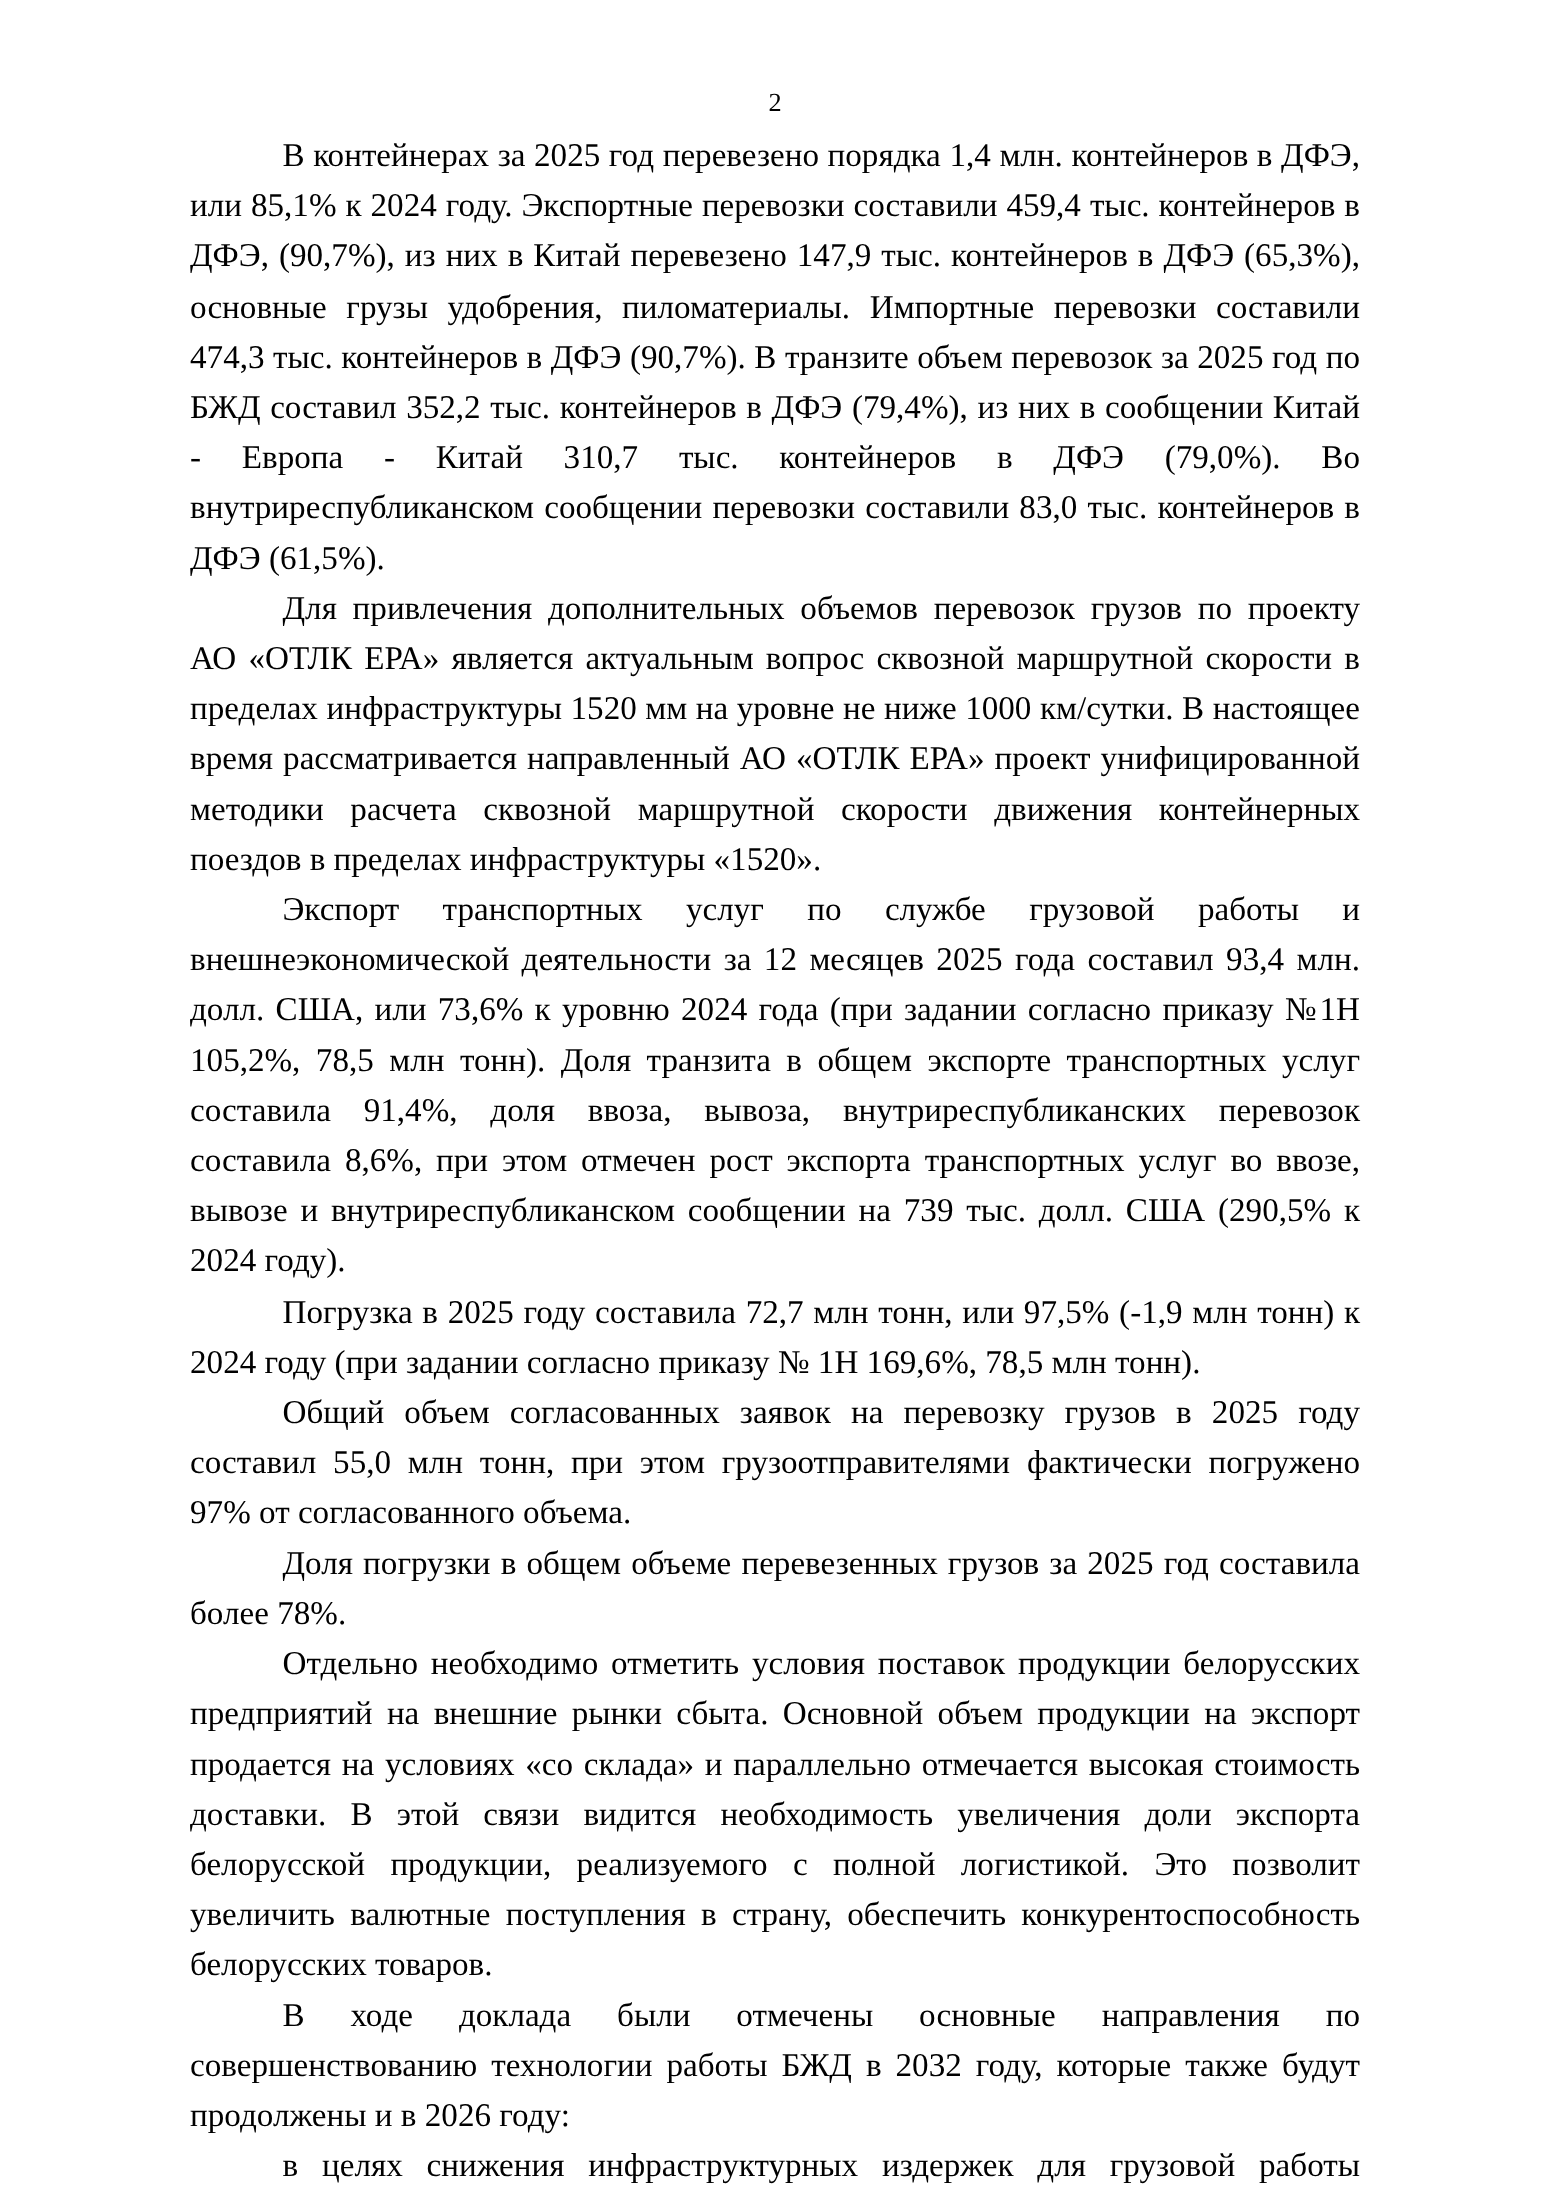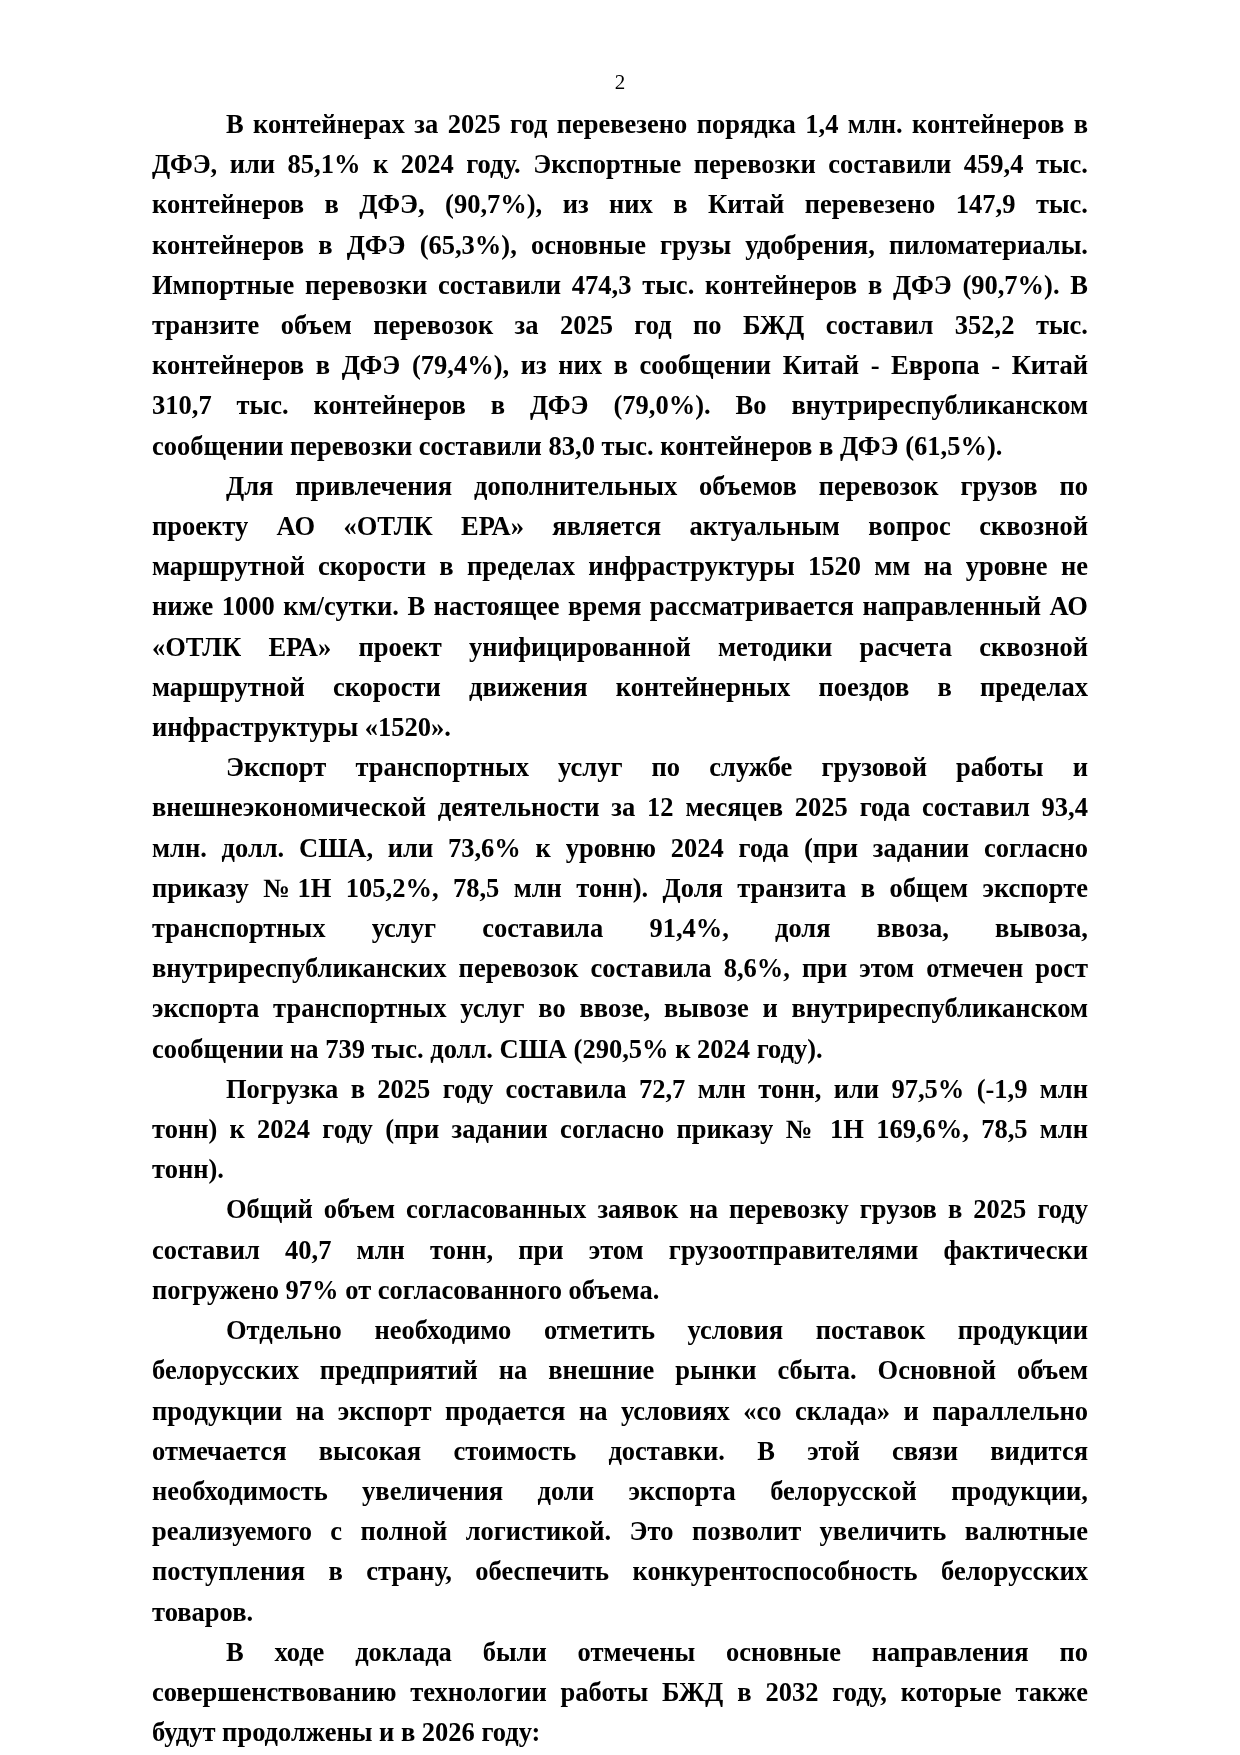--- a/index.html
+++ b/index.html
@@ -42,35 +42,35 @@
     text-justify: inter-word;
     hyphens: none;
     -webkit-hyphens: none;
   }
   .body-text p {
     margin: 0;
     padding: 0;
     text-indent: 74px;
     text-align: justify;
     text-align-last: left;
-    font-weight: bold;
   }
   
 </style>
 </head>
 <body>
 
 <div class="page">
 
   <div class="page-number">2</div>
 
   <div class="body-text">
     <p>В контейнерах за 2025 год перевезено порядка 1,4 млн. контейнеров в ДФЭ, или 85,1% к 2024 году. Экспортные перевозки составили 459,4 тыс. контейнеров в ДФЭ, (90,7%), из них в Китай перевезено 147,9 тыс. контейнеров в ДФЭ (65,3%), основные грузы удобрения, пиломатериалы. Импортные перевозки составили 474,3 тыс. контейнеров в ДФЭ (90,7%). В транзите объем перевозок за 2025 год по БЖД составил 352,2 тыс. контейнеров в ДФЭ (79,4%), из них в сообщении Китай - Европа - Китай 310,7 тыс. контейнеров в ДФЭ (79,0%). Во внутриреспубликанском сообщении перевозки составили 83,0 тыс. контейнеров в ДФЭ (61,5%).</p>
     <p>Для привлечения дополнительных объемов перевозок грузов по проекту АО «ОТЛК ЕРА» является актуальным вопрос сквозной маршрутной скорости в пределах инфраструктуры 1520 мм на уровне не ниже 1000 км/сутки. В настоящее время рассматривается направленный АО «ОТЛК ЕРА» проект унифицированной методики расчета сквозной маршрутной скорости движения контейнерных поездов в пределах инфраструктуры «1520».</p>
     <p>Экспорт транспортных услуг по службе грузовой работы и внешнеэкономической деятельности за 12 месяцев 2025 года составил 93,4 млн. долл. США, или 73,6% к уровню 2024 года (при задании согласно приказу №1Н 105,2%, 78,5 млн тонн). Доля транзита в общем экспорте транспортных услуг составила 91,4%, доля ввоза, вывоза, внутриреспубликанских перевозок составила 8,6%, при этом отмечен рост экспорта транспортных услуг во ввозе, вывозе и внутриреспубликанском сообщении на 739 тыс. долл. США (290,5% к 2024 году).</p>
     <p>Погрузка в 2025 году составила 72,7 млн тонн, или 97,5% (-1,9 млн тонн) к 2024 году (при задании согласно приказу № 1Н 169,6%, 78,5 млн тонн).</p>
-    <p>Общий объем согласованных заявок на перевозку грузов в 2025 году составил 40,7 млн тонн, при этом грузоотправителями фактически погружено 97% от согласованного объема.</p>
+    <p>Общий объем согласованных заявок на перевозку грузов в 2025 году составил 55,0 млн тонн, при этом грузоотправителями фактически погружено 97% от согласованного объема.</p>
+    <p>Доля погрузки в общем объеме перевезенных грузов за 2025 год составила более 78%.</p>
     <p>Отдельно необходимо отметить условия поставок продукции белорусских предприятий на внешние рынки сбыта. Основной объем продукции на экспорт продается на условиях «со склада» и параллельно отмечается высокая стоимость доставки. В этой связи видится необходимость увеличения доли экспорта белорусской продукции, реализуемого с полной логистикой. Это позволит увеличить валютные поступления в страну, обеспечить конкурентоспособность белорусских товаров.</p>
     <p>В ходе доклада были отмечены основные направления по совершенствованию технологии работы БЖД в 2032 году, которые также будут продолжены и в 2026 году:</p>
     <p>в целях снижения инфраструктурных издержек для грузовой работы закрыто 19 малодеятельных станций. Это позволило оптимизировать производственный персонал в соответствии с реальным объемом работы, и исключить расходы, связанные с эксплуатационной работой;</p>
   </div>
 
 </div>
 
 </body></html>

